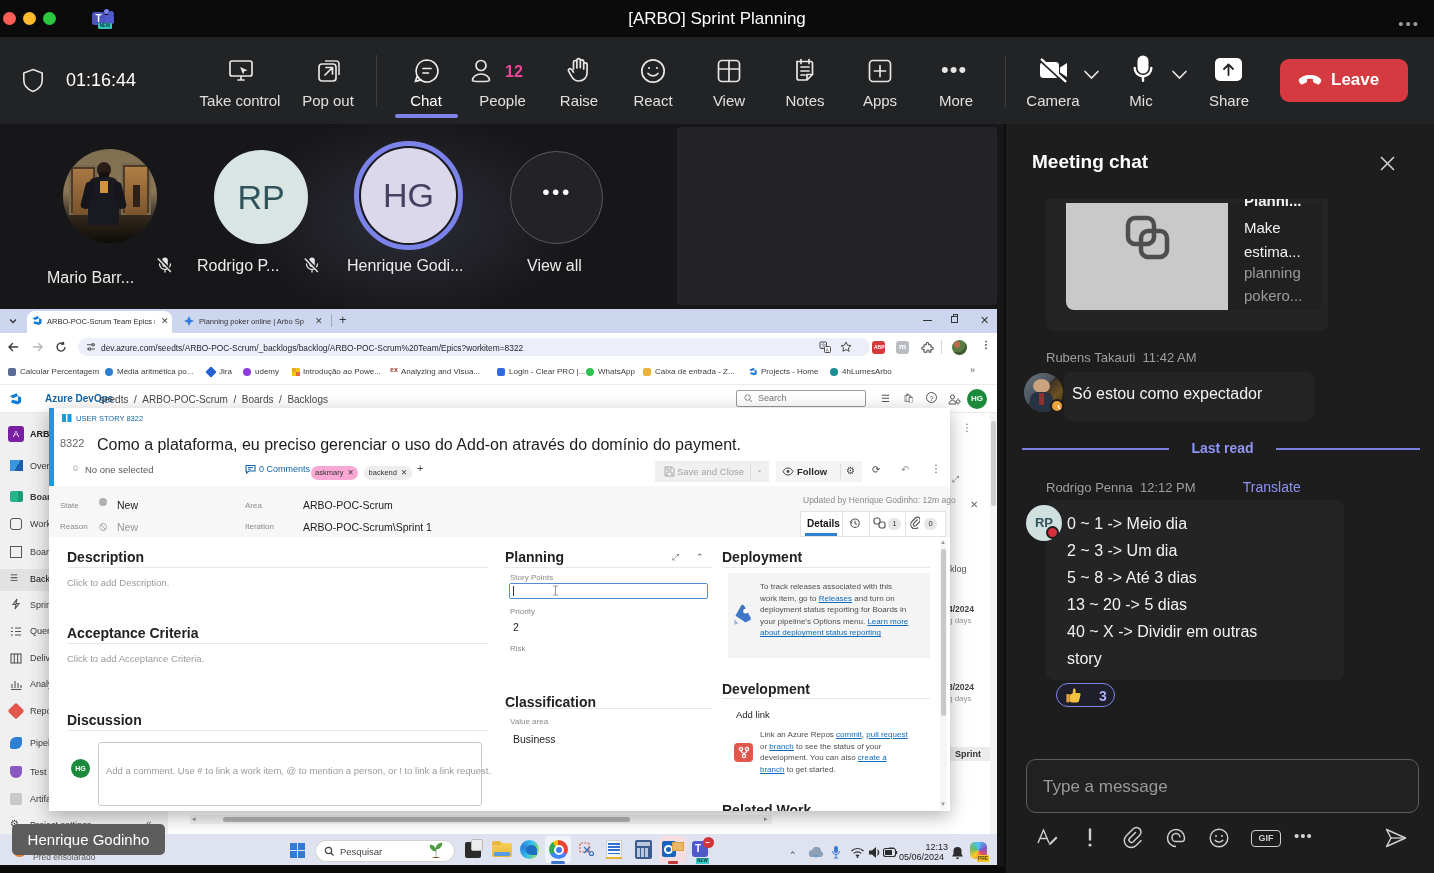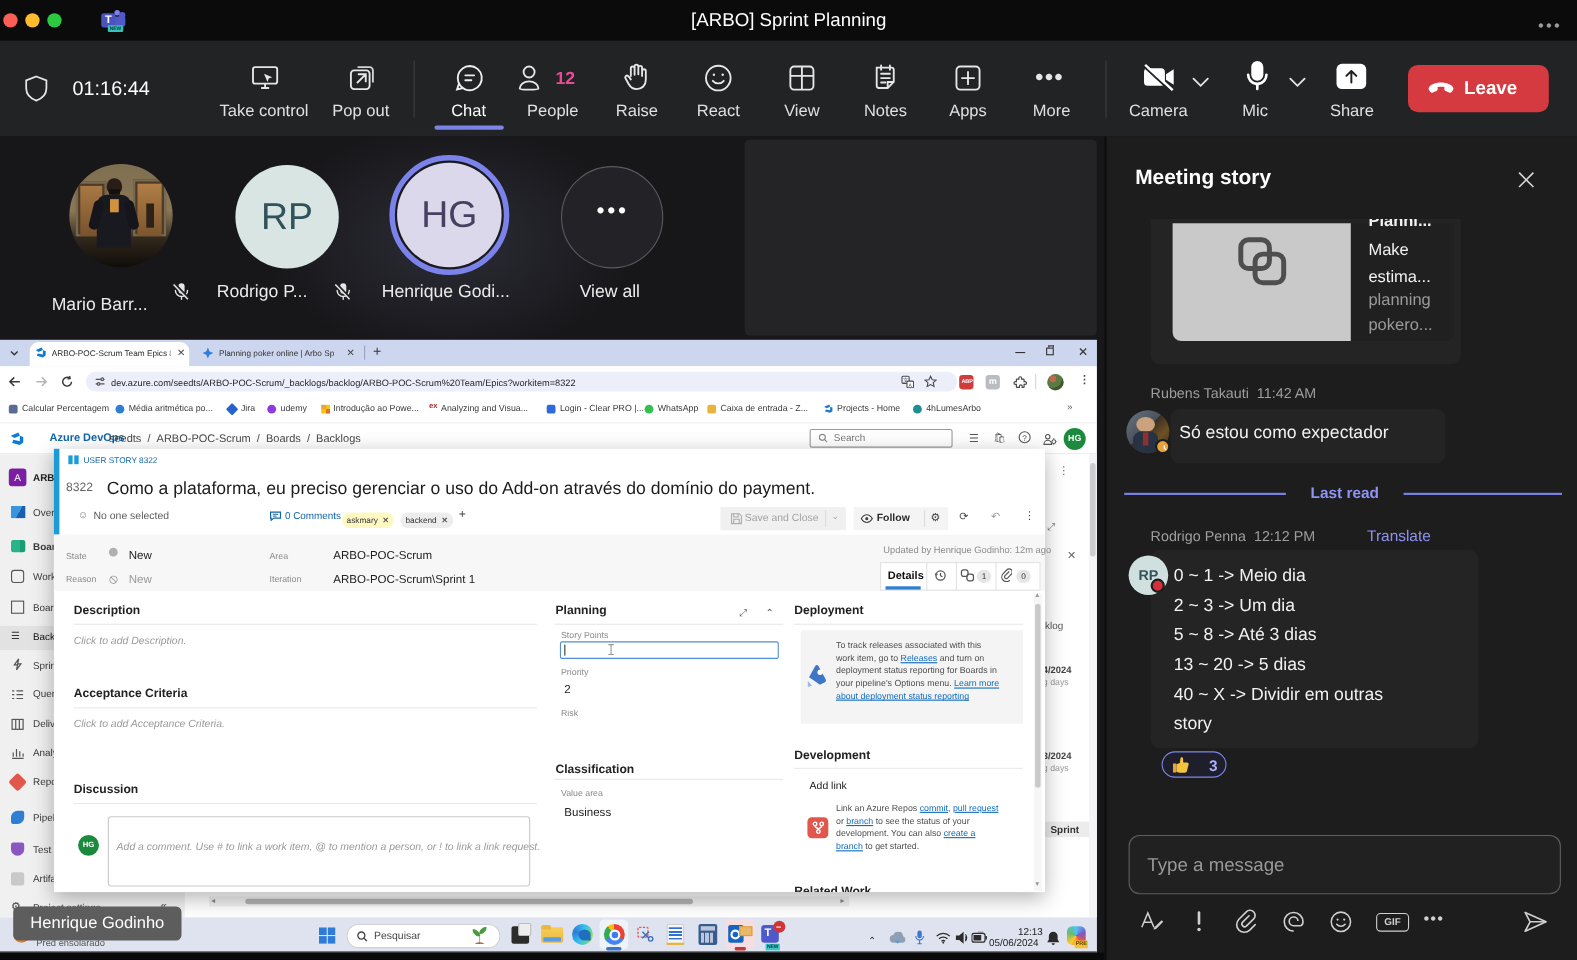--- a/index.html
+++ b/index.html
@@ -19,23 +19,23 @@
 .vlab{font-size:16px;color:#ebebeb;white-space:nowrap}
 
 #chat{left:1004px;top:124px;width:430px;height:749px;background:#1d1d1d;border-left:2px solid #0e0e0e}
 .bub{background:#242424;border-radius:8px}
 
 #share{left:0;top:309px;width:997px;height:557px;background:#fff}
 .bk{font-size:8px;color:#3a3a3a;white-space:nowrap}
 .bi{width:8px;height:8px;border-radius:2px;top:8px}
 .crumb{font-size:10px;color:#494949}
 .sbi{font-size:9px;color:#3b3b3b;white-space:nowrap;overflow:hidden}
-.shead{font-size:11px;font-weight:bold;color:#222}
+.shead{font-size:14px;font-weight:bold;color:#222}
 .slab{font-size:8px;color:#8a8a8a}
-.hint{font-size:9.5px;color:#9a9a9a;font-style:italic}
+.hint{font-size:9.5px;color:#9a9a9a;}
 .az{font-size:8px;color:#4e4e4e}
 .azl{color:#0f6cbd;text-decoration:underline}
 </style>
 </head>
 <body>
 <div id="page">
   <div class="ab" id="titlebar">
     <div class="ab tl" style="left:3px;background:#ff5e57"></div>
     <div class="ab tl" style="left:23px;background:#febb2e"></div>
     <div class="ab tl" style="left:43px;background:#2bc840"></div>
@@ -383,21 +383,21 @@
     <div class="ab" style="left:76px;top:105px;font-size:7.5px;color:#1265a8">USER STORY 8322</div>
     <div class="ab" style="left:60px;top:128px;font-size:11px;color:#666">8322</div>
     <div class="ab" style="left:97px;top:127px;font-size:16px;color:#1c1c1c">Como a plataforma, eu preciso gerenciar o uso do Add-on através do domínio do payment.</div>
     <div class="ab" style="left:71px;top:154px;font-size:9px;color:#888">☺</div>
     <div class="ab" style="left:85px;top:155px;font-size:9.5px;color:#5a5a5a">No one selected</div>
     <svg class="ab" style="left:245px;top:155px" width="11" height="10" viewBox="0 0 11 10" fill="none" stroke="#1265a8" stroke-width="1.1">
         <path d="M1 1.5h9v5.5H4L1.5 9V7H1z"></path>
         <path d="M3 3.5h5M3 5.2h3.5" stroke-width=".9"></path>
       </svg>
     <div class="ab" style="left:259px;top:155px;font-size:9px;color:#1265a8">0 Comments</div>
-    <div class="ab" style="left:311px;top:157px;width:47px;height:14px;border-radius:7px;background:#fef9c3;font-size:7.5px;color:#333;text-align:center;line-height:14px">askmary&nbsp; ✕</div>
+    <div class="ab" style="left:311px;top:157px;width:47px;height:14px;border-radius:7px;background:#f9a8d4;font-size:7.5px;color:#333;text-align:center;line-height:14px">askmary&nbsp; ✕</div>
     <div class="ab" style="left:364px;top:157px;width:48px;height:14px;border-radius:7px;background:#ededed;font-size:7.5px;color:#333;text-align:center;line-height:14px">backend&nbsp; ✕</div>
     <div class="ab" style="left:417px;top:153px;font-size:11px;color:#444">+</div>
     <div class="ab" style="left:655px;top:152px;width:114px;height:21px;background:#f0f0f0"></div>
     <svg class="ab" style="left:664px;top:157px" width="11" height="11" viewBox="0 0 11 11" fill="none" stroke="#aaa" stroke-width="1">
         <path d="M1 1h7l2 2v7H1z"></path>
         <path d="M3 1v3h4V1M3 10V6h5v4"></path>
       </svg>
     <div class="ab" style="left:677px;top:157px;font-size:9.5px;color:#a3a3a3">Save and Close</div>
     <div class="ab" style="left:750px;top:155px;width:1px;height:15px;background:#dcdcdc"></div>
     <div class="ab" style="left:756px;top:156px;font-size:8px;color:#a3a3a3">⌄</div>
@@ -586,21 +586,21 @@
     <svg class="ab" style="left:951px;top:537px" width="13" height="14" viewBox="0 0 13 14" fill="#2b2b2b">
         <path d="M6.5 1a4 4 0 0 1 4 4v3l1.5 2.5h-11L2.5 8V5a4 4 0 0 1 4-4z"></path>
         <path d="M5 11.5a1.5 1.5 0 0 0 3 0z"></path>
       </svg>
     <div class="ab" style="left:970px;top:533px;width:17px;height:17px;border-radius:5px;background:conic-gradient(#4fc3f7,#7e57c2,#ef5350,#ffca28,#66bb6a,#4fc3f7)"></div>
     <div class="ab" style="left:977px;top:546px;width:12px;height:7px;background:#f2c230;color:#5a4503;font-size:5px;font-weight:bold;text-align:center;line-height:7px;border-radius:1px">PRE</div>
 
     <div class="ab" style="left:12px;top:515px;width:153px;height:31px;border-radius:5px;background:#5d5d5d;color:#fff;font-size:15px;text-align:center;line-height:31px">Henrique Godinho</div>
   </div>
   <div class="ab" id="chat">
-    <div class="ab" style="left:26px;top:27px;color:#fff;font-size:19px;font-weight:bold">Meeting story</div>
+    <div class="ab" style="left:26px;top:27px;color:#fff;font-size:19px;font-weight:bold">Meeting chat</div>
     <svg class="ab" style="left:373px;top:31px" width="17" height="17" viewBox="0 0 17 17" stroke="#d6d6d6" stroke-width="1.5">
         <path d="M2 2l13 13M15 2L2 15"></path>
       </svg>
     <div class="ab" id="chatscroll" style="left:0;top:75px;width:428px;height:546px;overflow:hidden">
 
       <div class="ab bub" style="left:40px;top:-16px;width:282px;height:148px"></div>
       <div class="ab" style="left:60px;top:4px;width:256px;height:107px;background:#202020;border-radius:0 0 8px 8px"></div>
       <div class="ab" style="left:60px;top:4px;width:162px;height:107px;background:#c9c9c9;border-radius:0 0 0 8px"></div>
       <svg class="ab" style="left:114px;top:15px" width="55" height="55" viewBox="0 0 55 55" fill="none" stroke="#4e4e4e" stroke-width="4.5">
           <rect x="8" y="4" width="26" height="26" rx="7"></rect>

